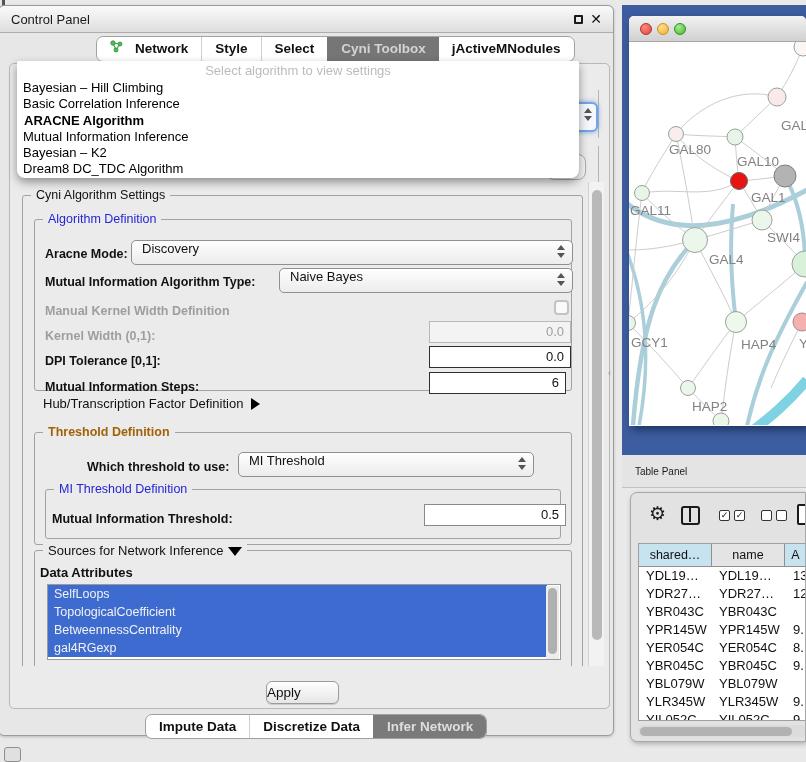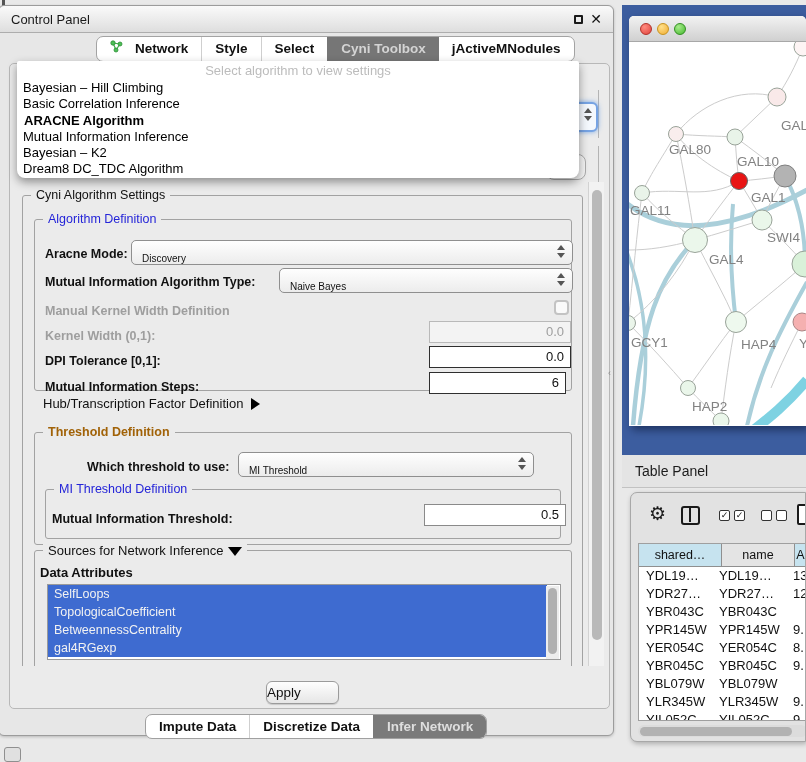--- a/index.html
+++ b/index.html
@@ -37,21 +37,21 @@
   .scroll-viewport { position:absolute; left:4px; top:118px; width:572px; height:484px; overflow:hidden; }
   .groupbox { position:absolute; border:1px solid #a2a2a2; border-radius:3px; }
   .group-label { position:absolute; top:-8px; left:8px; background:#ebebeb; padding:0 5px; font-size:12.5px; line-height:15px; white-space:nowrap; }
   .blue { color:#2424d8; } .green { color:#a16207;font-weight:bold; }
 
   .g-cyni { left:8px; top:13px; width:561px; height:640px; }
   .g-algdef { left:11px; top:23px; width:538px; height:172px; }
   .flabel { position:absolute; font-size:12.5px; font-weight:bold; white-space:nowrap; }
   .flabel.dis { color:#9e9e9e; }
 
-  .combo { position:absolute; height:25px; border:1px solid #8f8f8f; border-radius:5px; background:linear-gradient(#fefefe,#ececec); display:flex; align-items:flex-end; padding-left:10px; font-size:10px; }
+  .combo { position:absolute; height:25px; border:1px solid #8f8f8f; border-radius:5px; background:linear-gradient(#fefefe,#ececec); display:flex; align-items:flex-start; padding-left:10px; font-size:13px; }
   .combo .stepper { position:absolute; right:6px; top:4px; width:10px; display:flex; flex-direction:column; align-items:center; gap:3px; }
   .arr-up { width:0; height:0; border-left:4px solid transparent; border-right:4px solid transparent; border-bottom:5px solid #555; }
   .arr-dn { width:0; height:0; border-left:4px solid transparent; border-right:4px solid transparent; border-top:5px solid #555; }
 
   .field { position:absolute; height:22px; background:#fff; border:1px solid #2f2f2f; text-align:right; padding-right:6px; font-size:13px; line-height:20px; }
   .field.dis { background:#f3f3f3; border:1px solid #b9b9b9; color:#9e9e9e; }
   .checkbox { position:absolute; width:15px; height:15px; border:2px solid #c3c3c3; border-radius:4px; background:#fafafa; }
 
   .hub-row { position:absolute; left:20px; top:200px; font-size:13px; display:flex; align-items:center; gap:8px; }
   .tri-right { width:0; height:0; border-top:6px solid transparent; border-bottom:6px solid transparent; border-left:9px solid #000; }
@@ -83,32 +83,32 @@
   .net-window { position:absolute; left:7px; top:11px; width:177px; height:410px; background:#fff; border-radius:5px 5px 0 0; box-shadow:3px 4px 9px rgba(8,18,48,.55); }
   .net-titlebar { height:26px; background:linear-gradient(#f2f2f2,#d0d0d0); border-bottom:1px solid #a8a8a8; border-radius:5px 5px 0 0; position:relative; }
   .light { position:absolute; top:7px; width:12px; height:12px; border-radius:50%; }
   .light.red { left:11px; background:radial-gradient(circle at 35% 30%,#ff8a7e,#e0443e); border:1px solid #b23129; }
   .light.yellow { left:28px; background:radial-gradient(circle at 35% 30%,#ffe08a,#f0ad33); border:1px solid #c8941f; }
   .light.green { left:45px; background:radial-gradient(circle at 35% 30%,#a8ec8c,#45b92f); border:1px solid #338f22; }
   .net-canvas { position:relative; height:383px; overflow:hidden; background:#fff; }
 
   
   .tp-header-strip { position:absolute; left:622px; top:455px; width:184px; height:33px; background:#e4e4e4; border-bottom:1px solid #c2c2c2; }
-  .tp-header-strip span { position:absolute; left:13px; line-height:33px; font-size:14px; color:#1c1c1c; }
+  .tp-header-strip span { position:absolute; left:13px; line-height:33px; font-size:10px; color:#1c1c1c; }
   .table-window { position:absolute; left:630px; top:492px; width:176px; height:250px; background:#e2e2e2; border:1px solid #a8a8a8; border-radius:7px 0 0 7px; box-shadow:1px 2px 5px rgba(0,0,0,.25); overflow:hidden; }
   .tp-toolbar { position:relative; height:46px; }
   .gear { position:absolute; left:18px; top:9px; font-size:19px; color:#1a1a1a; }
   .cols-icon { position:absolute; left:50px; top:13px; width:19px; height:19px; border:2.5px solid #1a1a1a; border-radius:3px; }
   .cols-icon::after { content:""; position:absolute; left:5.5px; top:0; width:2.5px; height:14px; background:#1a1a1a; }
   .cbx { position:absolute; top:17px; width:11px; height:11px; border:1.5px solid #333; border-radius:2px; font-size:9px; line-height:9px; text-align:center; color:#111; background:#fff; }
   .doc-icon { position:absolute; left:166px; top:11px; width:16px; height:21px; border:2px solid #1a1a1a; border-radius:2px; background:#fff; }
   .tbl { position:absolute; left:7px; top:50px; width:169px; border:1px solid #9f9f9f; background:#fff; }
   .tbl-head { display:flex; height:23px; border-bottom:1px solid #8f8f8f; font-size:12.5px; }
   .th { border-right:1px solid #8f8f8f; text-align:center; line-height:22px; overflow:hidden; white-space:nowrap; }
-  .th.c1 { width:83px; background:#c6e3ef; } .th.c2 { width:73px; background:#e4e4e4; } .th.c3 { flex:1; background:#c6e3ef; border-right:none; }
+  .th.c1 { width:73px; background:#c6e3ef; } .th.c2 { width:73px; background:#e4e4e4; } .th.c3 { flex:1; background:#c6e3ef; border-right:none; }
   .tbl-body { height:153px; overflow:hidden; }
   .tr { display:flex; height:18px; line-height:18px; font-size:13px; white-space:nowrap; }
   .td { overflow:hidden; } .td.c1 { width:73px; padding-left:7px; } .td.c2 { width:73px; padding-left:7px; } .td.c3 { flex:1; padding-left:8px; }
   .h-scroll { position:absolute; left:7px; top:232px; width:169px; height:12px; background:#dcdcdc; border-radius:6px; }
   .h-thumb { position:absolute; left:2px; top:1.5px; width:152px; height:9px; background:#b2b2b2; border-radius:5px; }
 
   .corner-mark { position:absolute; left:2px; top:0; width:3px; height:7px; background:#555; }
   .bl-icon { position:absolute; left:4px; top:747px; width:17px; height:15px; border:1.5px solid #8f8f8f; border-radius:3px; background:#e0e0e0; }
 </style>
 </head>

